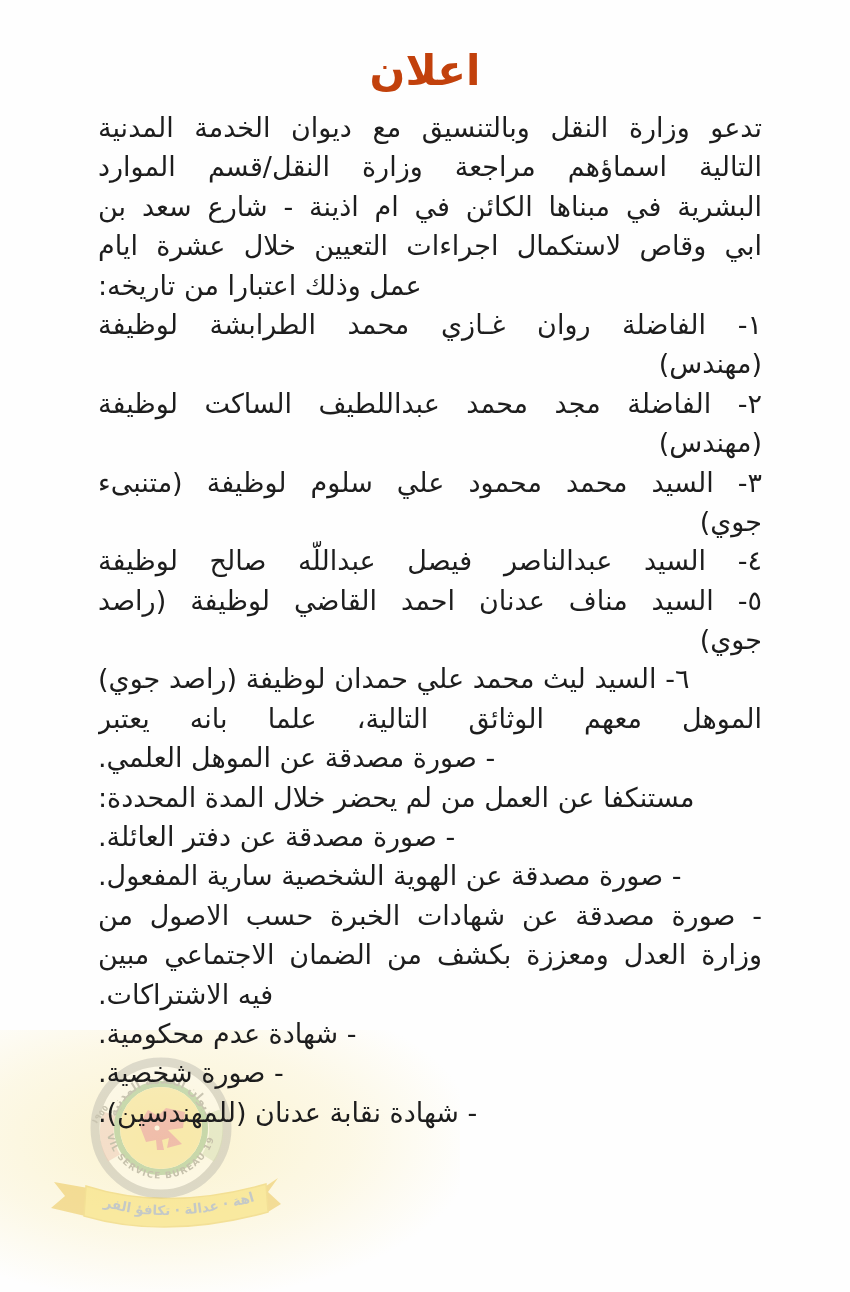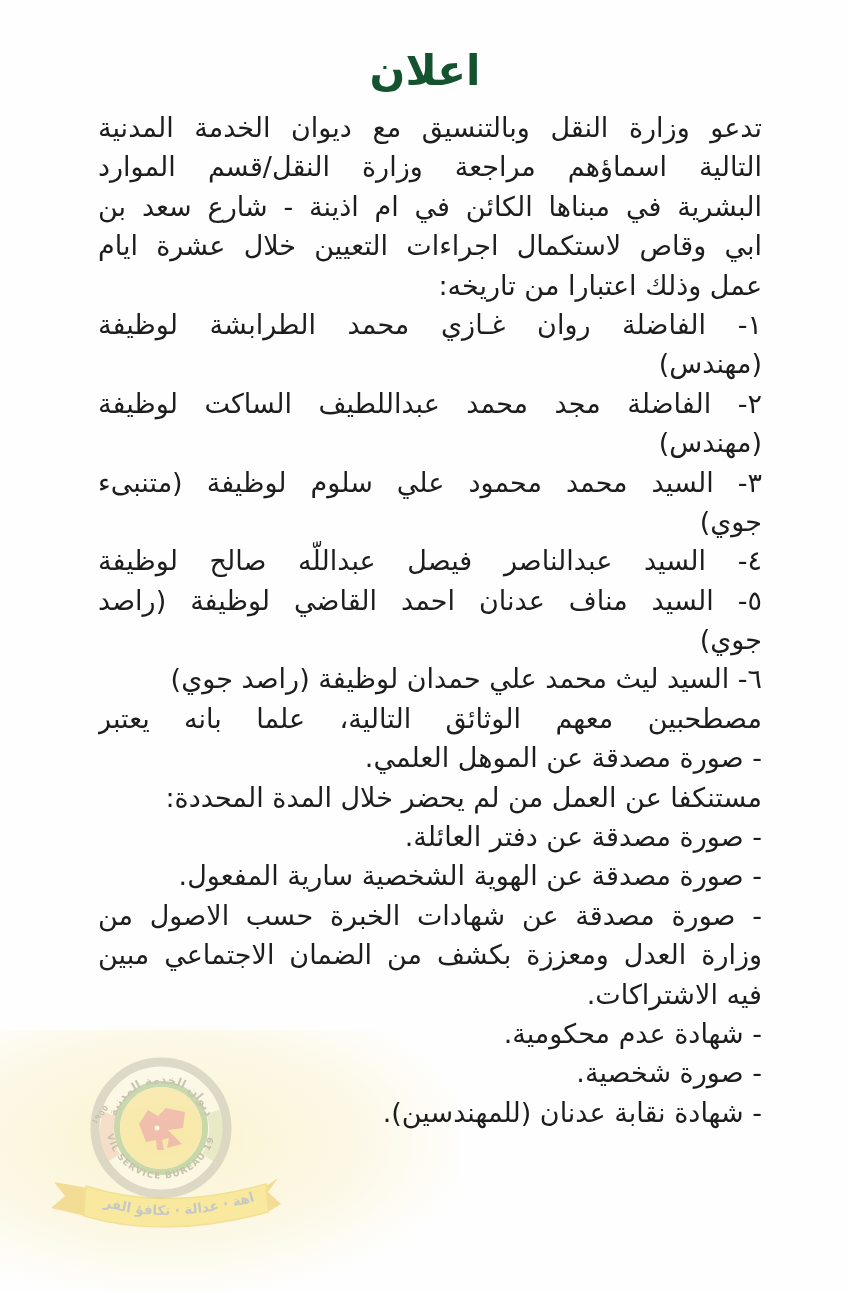--- a/index.html
+++ b/index.html
@@ -12,21 +12,21 @@
     font-family:"DejaVu Sans", sans-serif;
     color:#1e1e1e;
   }
   .doc-title{
     position:absolute;
     top:46px;left:0;right:0;
     margin:0;
     text-align:center;
     font-size:42px;
     font-weight:bold;
-    color:#14532d;
+    color:#c2410c;
     letter-spacing:0px;
   }
   .body-text{
     position:absolute;
     top:108px;
     left:52px;
     right:88px;
   }
   .line{
     font-size:27px;
@@ -35,21 +35,21 @@
     overflow:hidden;
     white-space:normal;
     color:#1d1d1d;
   }
   .line.justify{
     text-align:justify;
     text-align-last:justify;
     margin-left:46px;
   }
   .line.right{
-    text-align:right;
+    text-align:left;
     margin-left:46px;
   }
   .line.left{
     text-align:right;
     margin-left:0;
   }
   
   .wm-glow{
     position:absolute;
     left:0;top:1030px;
@@ -116,21 +116,21 @@
       <div class="line justify">١- الفاضلة روان غـازي محمد الطرابشة لوظيفة</div>
       <div class="line left">(مهندس)</div>
       <div class="line justify">٢- الفاضلة مجد محمد عبداللطيف الساكت لوظيفة</div>
       <div class="line left">(مهندس)</div>
       <div class="line justify">٣- السيد محمد محمود علي سلوم لوظيفة (متنبىء</div>
       <div class="line left">جوي)</div>
       <div class="line justify">٤- السيد عبدالناصر فيصل عبداللّه صالح لوظيفة</div>
       <div class="line justify">٥- السيد مناف عدنان احمد القاضي لوظيفة (راصد</div>
       <div class="line left">جوي)</div>
       <div class="line right">٦- السيد ليث محمد علي حمدان لوظيفة (راصد جوي)</div>
-      <div class="line justify">مصطحبين معهم الوثائق التالية، علما بانه يعتبر</div>
+      <div class="line justify">الموهل معهم الوثائق التالية، علما بانه يعتبر</div>
       <div class="line right">- صورة مصدقة عن الموهل العلمي.</div>
       <div class="line right">مستنكفا عن العمل من لم يحضر خلال المدة المحددة:</div>
       <div class="line right">- صورة مصدقة عن دفتر العائلة.</div>
       <div class="line right">- صورة مصدقة عن الهوية الشخصية سارية المفعول.</div>
       <div class="line justify">- صورة مصدقة عن شهادات الخبرة حسب الاصول من</div>
       <div class="line justify">وزارة العدل ومعززة بكشف من الضمان الاجتماعي مبين</div>
       <div class="line right">فيه الاشتراكات.</div>
       <div class="line right">- شهادة عدم محكومية.</div>
       <div class="line right">- صورة شخصية.</div>
       <div class="line right">- شهادة نقابة عدنان (للمهندسين).</div>

